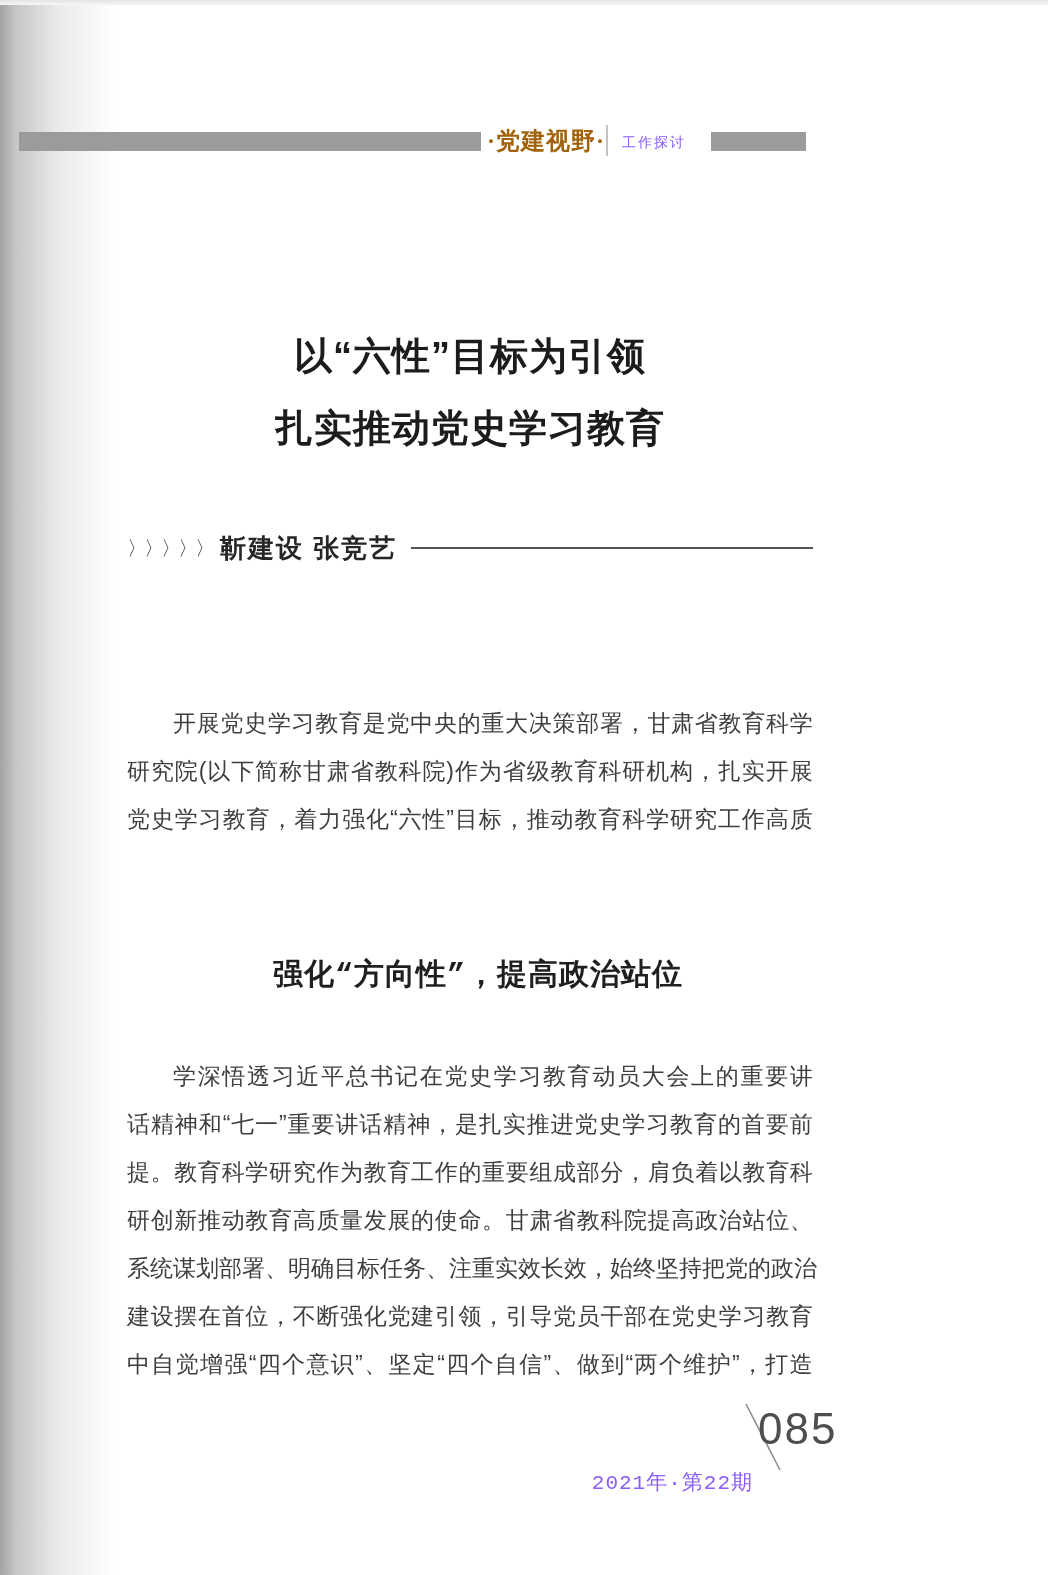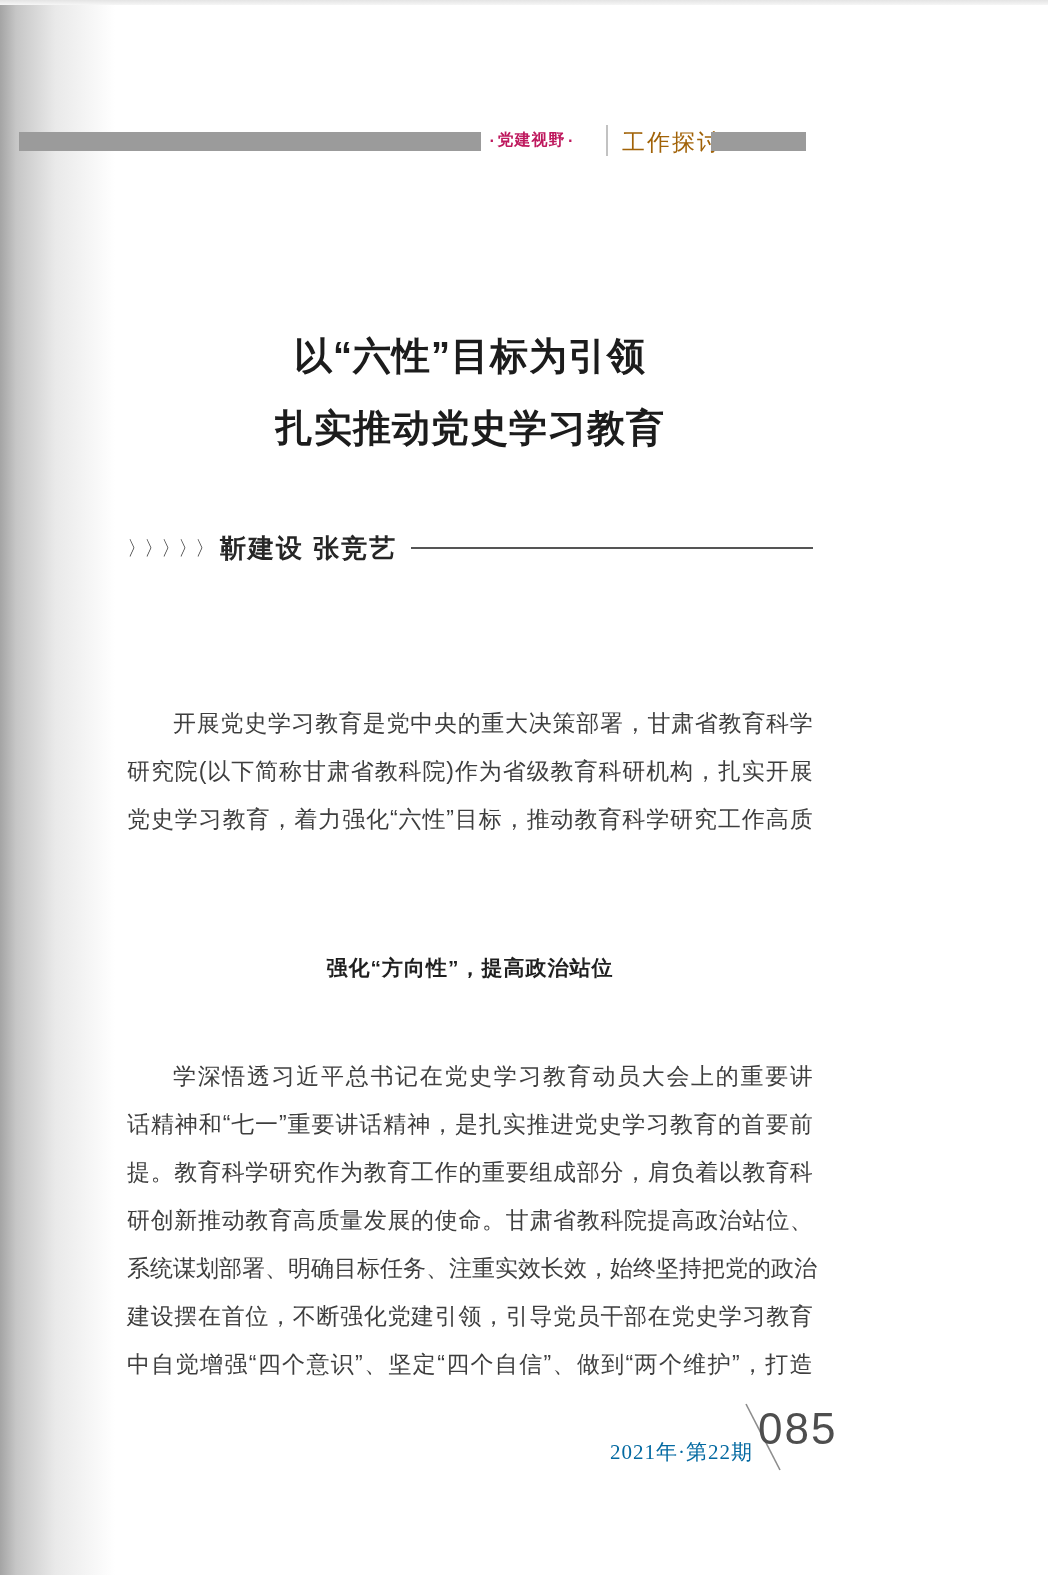--- a/index.html
+++ b/index.html
@@ -19,30 +19,30 @@
   .top-strip {
     position: absolute; left: 0; top: 0; width: 100%; height: 5px;
     background: linear-gradient(180deg, #e4e4e4, #f6f6f6);
   }
   
   .bar { position: absolute; background: #9b9b9b; height: 19px; top: 132px; }
   .bar.long  { left: 19px;  width: 462px; }
   .bar.short { left: 711px; width: 95px; }
   .section-title {
     position: absolute; left: 487px; top: 126px; height: 30px; line-height: 30px;
-    font-family: Liberation Mono, monospace; font-weight: bold;
-    font-size: 16px; color: #be185d; letter-spacing: 1px; white-space: nowrap;
+    font-family: Liberation Serif, serif; font-weight: bold;
+    font-size: 24px; color: #a16207; letter-spacing: 1px; white-space: nowrap;
   }
   .header-divider {
     position: absolute; left: 606px; top: 125px; width: 2px; height: 31px;
     background: #c2c2c2;
   }
   .section-sub {
     position: absolute; left: 622px; top: 130px; height: 24px; line-height: 24px;
-    font-size: 23px; color: #a16207; letter-spacing: 2px; white-space: nowrap;
+    font-size: 14px; color: #8b5cf6; letter-spacing: 2px; white-space: nowrap;
   }
   
   .article-title {
     position: absolute; left: 127px; top: 320px; width: 686px;
     margin: 0; text-align: center;
     font-size: 38px; font-weight: bold; color: #1c1c1c;
     letter-spacing: 1px;
   }
   .article-title .t-line { line-height: 72px; white-space: nowrap; }
   
@@ -64,33 +64,33 @@
   .para.lead { top: 699px; }
   .para.body { top: 1052px; }
   .line {
     height: 48px; font-size: 23px; color: #3e3e3e;
   }
   .jline { display: flex; justify-content: space-between; align-items: center; }
   .jline.indent { padding-left: 46px; }
   .plain { line-height: 48px; display: block; }
   
   .section-heading {
-    position: absolute; left: 127px; top: 944px; width: 686px; margin: 0;
-    text-align: center; font-size: 21px; font-weight: bold; color: #1f1f1f;
-    line-height: 48px; letter-spacing: 1px;
+    position: absolute; left: 127px; top: 944px; width: 686px; margin: 8px;
+    text-align: center; font-size: 30px; font-weight: bold; color: #1f1f1f;
+    line-height: 48px; letter-spacing: 1px; font-family: Liberation Mono, monospace;
   }
   
   .page-number {
     position: absolute; left: 758px; top: 1404px;
     font-size: 44px; color: #4e4e4e; letter-spacing: 2px;
   }
   .footer-slash { position: absolute; left: 738px; top: 1398px; }
   .issue {
-    position: absolute; right: 295px; top: 1438px;
-    font-family: Liberation Serif, serif; font-size: 21px; color: #0369a1;
+    position: absolute; right: 295px; top: 1468px;
+    font-family: Liberation Mono, monospace; font-size: 21px; color: #8b5cf6;
     letter-spacing: 1px; white-space: nowrap;
   }
 </style>
 </head>
 <body>
 
 <div class="page">
   <div class="edge-gradient"></div>
   <div class="top-strip"></div>
 

